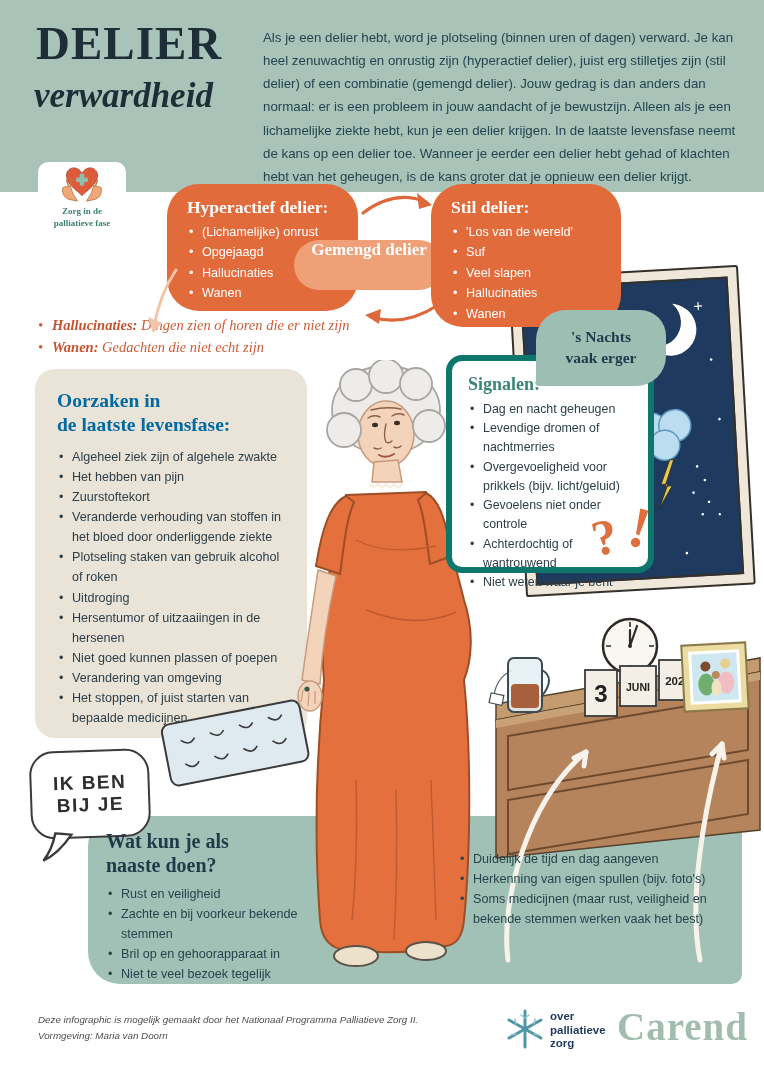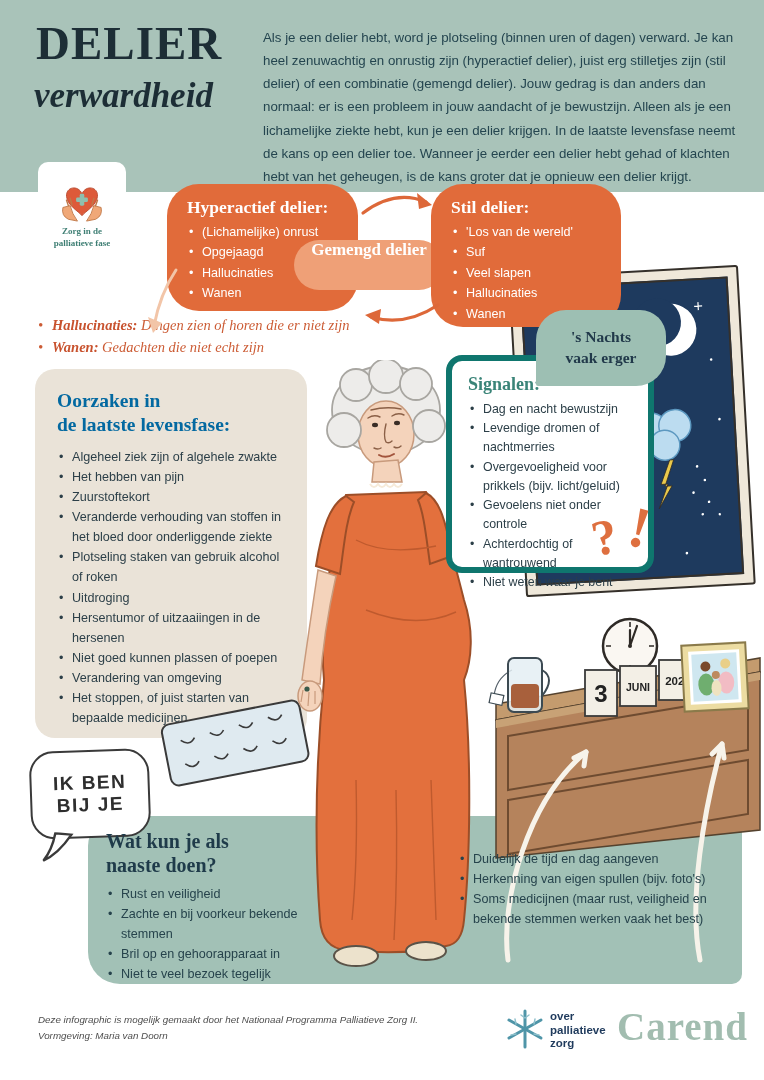--- a/index.html
+++ b/index.html
@@ -10,21 +10,21 @@
 
   
   .band{left:0;top:0;width:764px;height:192px;background:#a9c3b9;z-index:0;}
   .title{left:36px;top:16px;font-family:"Liberation Serif",serif;font-weight:700;
          font-size:47px;letter-spacing:1px;color:#1d2e36;z-index:1;}
   .subtitle{left:34px;top:76px;font-family:"Liberation Serif",serif;font-weight:700;
             font-style:italic;font-size:35px;color:#1d2e36;z-index:1;}
   .intro{left:263px;top:26px;width:482px;font-size:13.3px;line-height:1.74;color:#24454f;z-index:1;}
 
   .logo-card{left:38px;top:162px;width:88px;height:86px;background:#ffffff;
-             border-radius:10px 10px 42px 10px;z-index:2;text-align:center;padding-top:20px;box-sizing:border-box;}
+             border-radius:10px 10px 42px 10px;z-index:2;text-align:center;padding-top:0;box-sizing:border-box;}
   .logo-label{font-family:"Liberation Serif",serif;font-weight:700;font-size:9px;line-height:1.3;color:#3f7f74;}
 
   
   .obox{background:#e16b3a;color:#ffffff;border-radius:32px;box-sizing:border-box;padding:13px 10px 0 20px;}
   .hyper{left:167px;top:184px;width:191px;height:127px;z-index:1;}
   .stil{left:431px;top:184px;width:190px;height:143px;z-index:3;}
   .obox h3{margin:0 0 4px 0;font-family:"Liberation Serif",serif;font-size:17.5px;}
   .obox .blist{font-size:12.6px;line-height:1.62;}
   .gemengd{left:294px;top:240px;width:150px;height:50px;background:#efa077;border-radius:26px;z-index:2;
            display:flex;align-items:flex-start;justify-content:center;color:#fff;
@@ -215,21 +215,21 @@
         </g>
       </svg>
     </div>
   </div>
 
   <div class="abs night-badge pre">'s Nachts
 vaak erger</div>
   <div class="abs signalen">
     <h2>Signalen:</h2>
     <ul class="blist">
-        <li>Dag en nacht bewustzijn</li>
+        <li>Dag en nacht geheugen</li>
         <li>Levendige dromen of nachtmerries</li>
         <li>Overgevoeligheid voor prikkels (bijv. licht/geluid)</li>
         <li>Gevoelens niet onder controle</li>
         <li>Achterdochtig of wantrouwend</li>
         <li>Niet weten waar je bent</li>
       </ul>
   </div>
   <svg class="abs scallops" width="60" height="110" viewBox="0 0 60 110">
     <circle cx="16" cy="18" r="11" fill="#ffffff"></circle>
       <circle cx="12" cy="42" r="9" fill="#ffffff"></circle>

